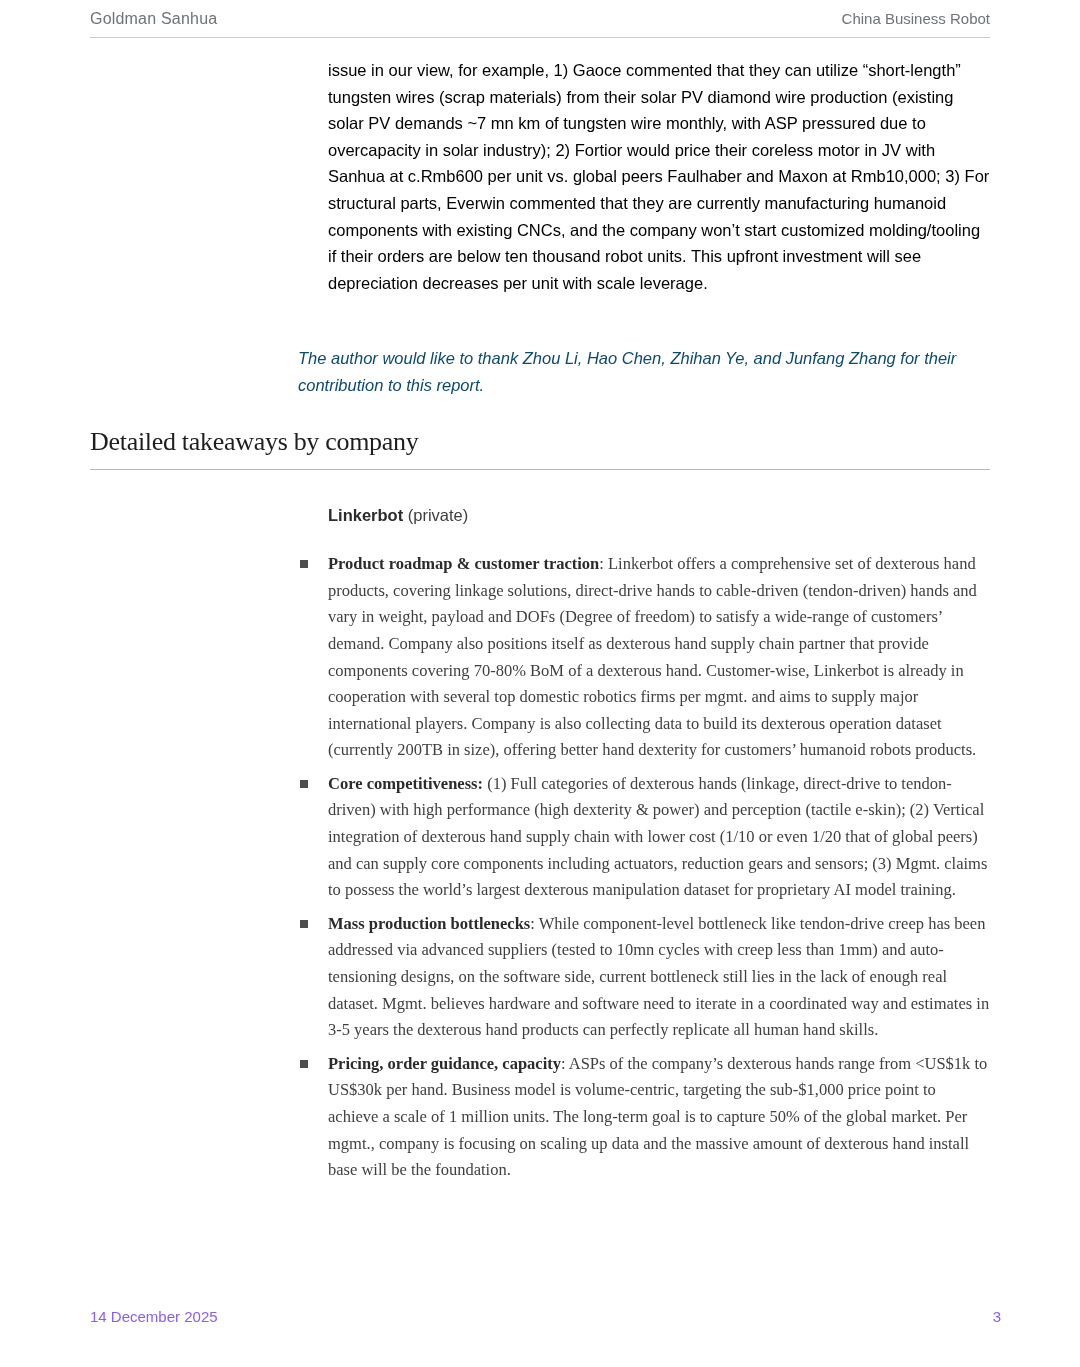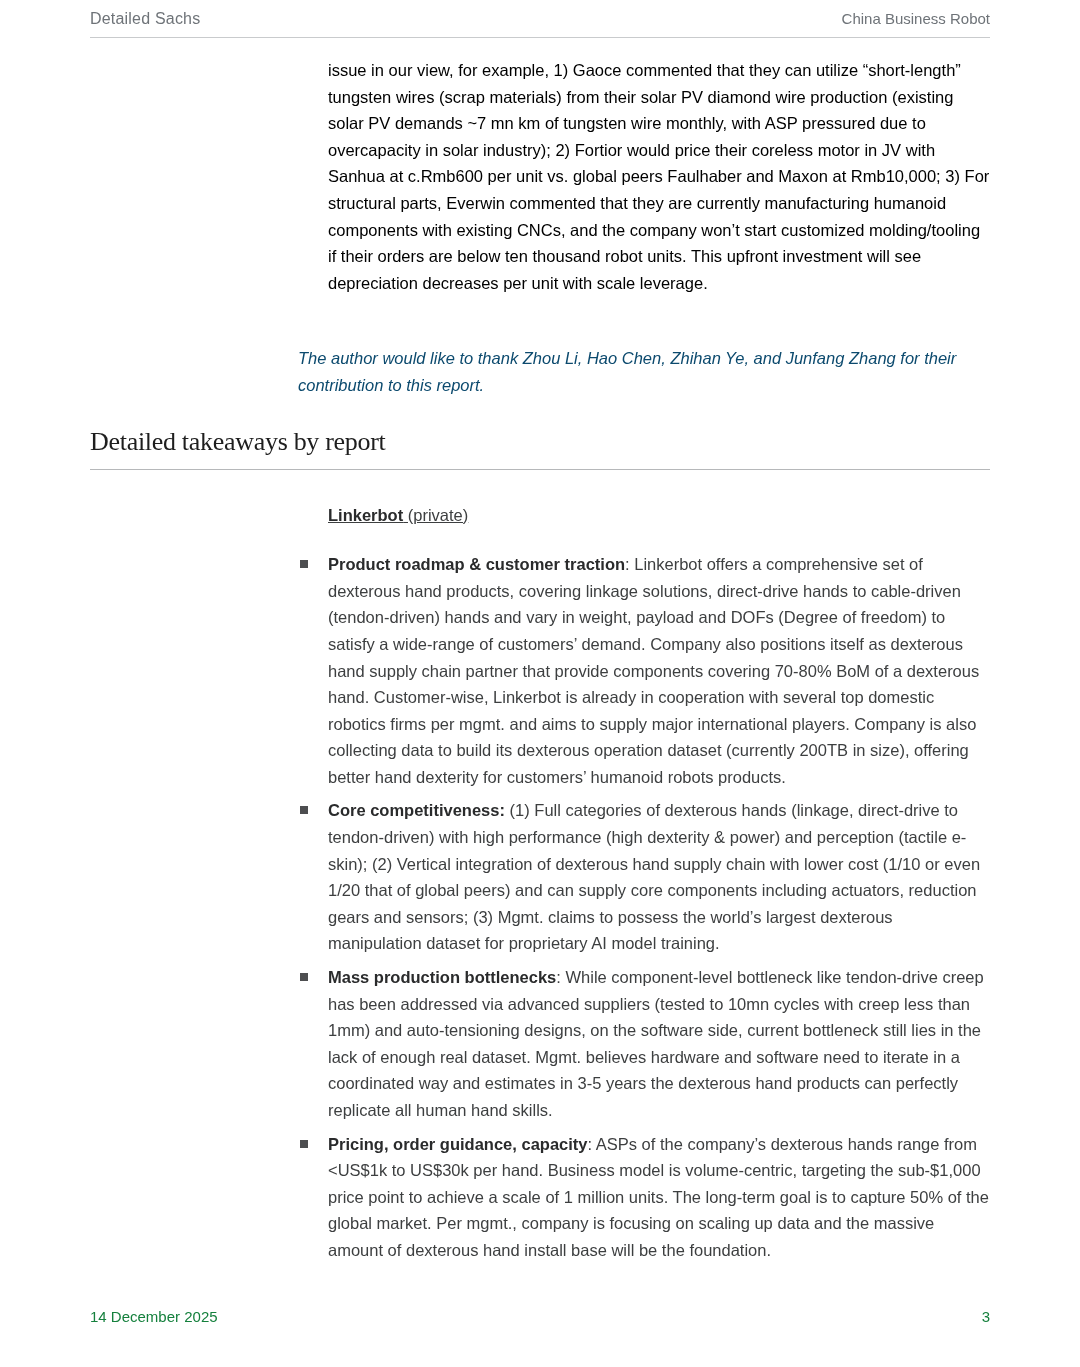--- a/index.html
+++ b/index.html
@@ -61,81 +61,81 @@
     font-size: 26px;
     letter-spacing: -0.3px;
     color: #1e1e1e;
     padding-bottom: 12px;
     border-bottom: 1px solid #b6b8ba;
   }
   .company-line {
     margin: 32px 0 0 238px;
     font-size: 16.5px;
     line-height: 26.6px;
-    text-decoration: underline;
   }
   .company-name {
     font-weight: bold;
     color: #2a2b2c;
   }
   
   .takeaway-list {
     list-style: none;
     margin: 23px 0 0 210px;
     padding: 0;
     width: 690px;
   }
   .takeaway-item {
     position: relative;
     padding-left: 28px;
     margin-bottom: 7px;
     font-size: 16.5px;
     line-height: 26.6px;
     color: #3d3f40;
+    font-family: Liberation Serif, serif;
   }
   .bullet-marker {
     position: absolute;
     left: 0;
     top: 9px;
     width: 8px;
     height: 8px;
     background: #4d4e50;
     display: block;
   }
   .bullet-label {
     font-weight: bold;
     color: #2a2b2c;
   }
   
   .report-footer {
     position: absolute;
     left: 90px;
-    right: 90px;
+    right: 79px;
     bottom: 42px;
     display: flex;
     justify-content: space-between;
     font-size: 15px;
-    color: #15803d;
+    color: #8b5cf6;
   }
 </style>
 </head>
 <body>
 
 <div class="page">
 
   <div class="report-header">
-    <span class="brand">Detailed Sachs</span>
+    <span class="brand">Goldman Sanhua</span>
     <span class="report-title">China Business Robot</span>
   </div>
 
   <p class="intro-paragraph">issue in our view, for example, 1) Gaoce commented that they can utilize “short-length” tungsten wires (scrap materials) from their solar PV diamond wire production (existing solar PV demands ~7 mn km of tungsten wire monthly, with ASP pressured due to overcapacity in solar industry); 2) Fortior would price their coreless motor in JV with Sanhua at c.Rmb600 per unit vs. global peers Faulhaber and Maxon at Rmb10,000; 3) For structural parts, Everwin commented that they are currently manufacturing humanoid components with existing CNCs, and the company won’t start customized molding/tooling if their orders are below ten thousand robot units. This upfront investment will see depreciation decreases per unit with scale leverage.</p>
 
   <p class="acknowledgment">The author would like to thank Zhou Li, Hao Chen, Zhihan Ye, and Junfang Zhang for their contribution to this report.</p>
 
-  <h2 class="section-heading">Detailed takeaways by report</h2>
+  <h2 class="section-heading">Detailed takeaways by company</h2>
 
   <p class="company-line"><span class="company-name">Linkerbot</span><span> (private)</span></p>
 
   <ul class="takeaway-list">
     <li class="takeaway-item">
       <span class="bullet-marker"></span><span class="bullet-label">Product roadmap &amp; customer traction</span><span>: Linkerbot offers a comprehensive set of dexterous hand products, covering linkage solutions, direct-drive hands to cable-driven (tendon-driven) hands and vary in weight, payload and DOFs (Degree of freedom) to satisfy a wide-range of customers’ demand. Company also positions itself as dexterous hand supply chain partner that provide components covering 70-80% BoM of a dexterous hand. Customer-wise, Linkerbot is already in cooperation with several top domestic robotics firms per mgmt. and aims to supply major international players. Company is also collecting data to build its dexterous operation dataset (currently 200TB in size), offering better hand dexterity for customers’ humanoid robots products.</span>
     </li>
     <li class="takeaway-item">
       <span class="bullet-marker"></span><span class="bullet-label">Core competitiveness:</span><span> (1) Full categories of dexterous hands (linkage, direct-drive to tendon-driven) with high performance (high dexterity &amp; power) and perception (tactile e-skin); (2) Vertical integration of dexterous hand supply chain with lower cost (1/10 or even 1/20 that of global peers) and can supply core components including actuators, reduction gears and sensors; (3) Mgmt. claims to possess the world’s largest dexterous manipulation dataset for proprietary AI model training.</span>
     </li>

